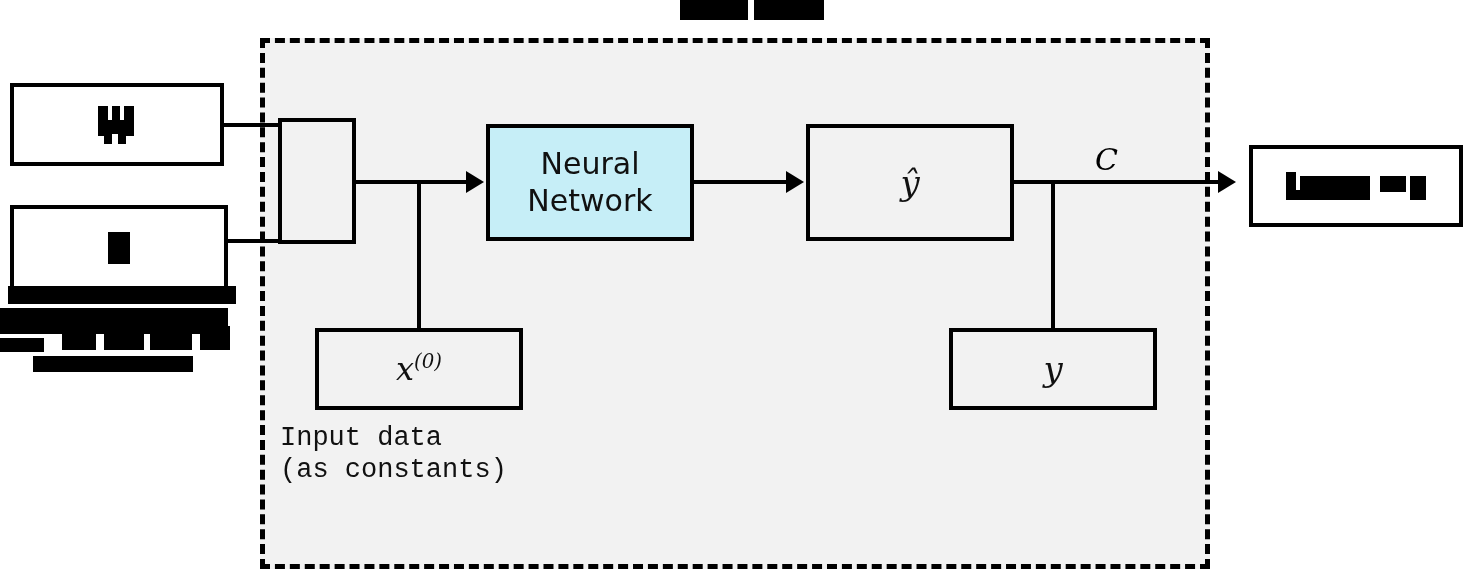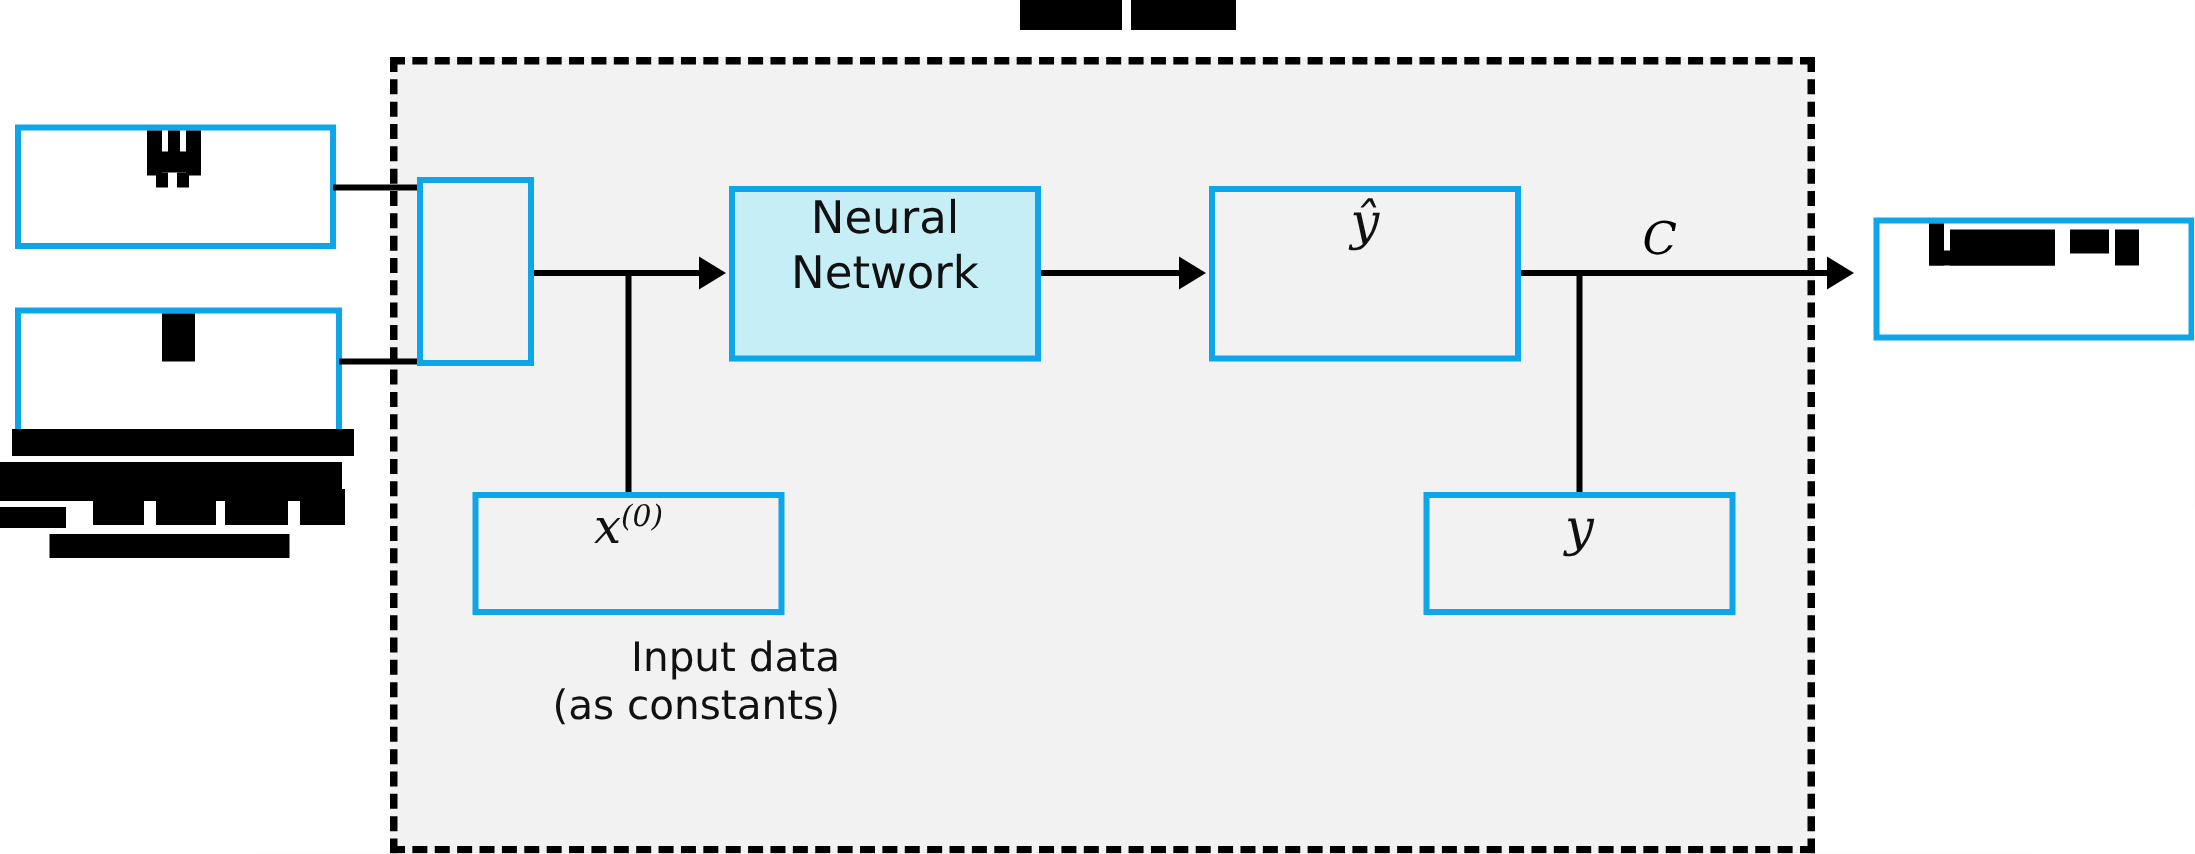--- a/index.html
+++ b/index.html
@@ -13,24 +13,24 @@
     height: 569px;
     background: #ffffff;
     font-family: "DejaVu Sans", "Liberation Sans", sans-serif;
     overflow: hidden;
   }
 
   
   .box {
     position: absolute;
     box-sizing: border-box;
-    border: 4px solid #0ea5e9;
+    border: 4px solid #000000;
     background: #f2f2f2;
     display: flex;
-    align-items: flex-start;
+    align-items: center;
     justify-content: center;
     text-align: center;
     color: #111111;
   }
   .box-white { background: #ffffff; }
   .line {
     position: absolute;
     background: #000000;
   }
   .hline { height: 4px; }
@@ -38,25 +38,26 @@
   .arrowhead {
     position: absolute;
     width: 0;
     height: 0;
     border-top: 11px solid transparent;
     border-bottom: 11px solid transparent;
     border-left: 18px solid #000000;
   }
   .caption {
     position: absolute;
-    text-align: right;
+    text-align: left;
     font-size: 27px;
     line-height: 1.18;
     color: #111111;
     white-space: pre-line;
+    font-family: Liberation Mono, monospace;
   }
   .mathit {
     font-family: "DejaVu Serif", "Liberation Serif", serif;
     font-style: italic;
   }
 
   
   #scope {
     position: absolute;
     left: 260px;

